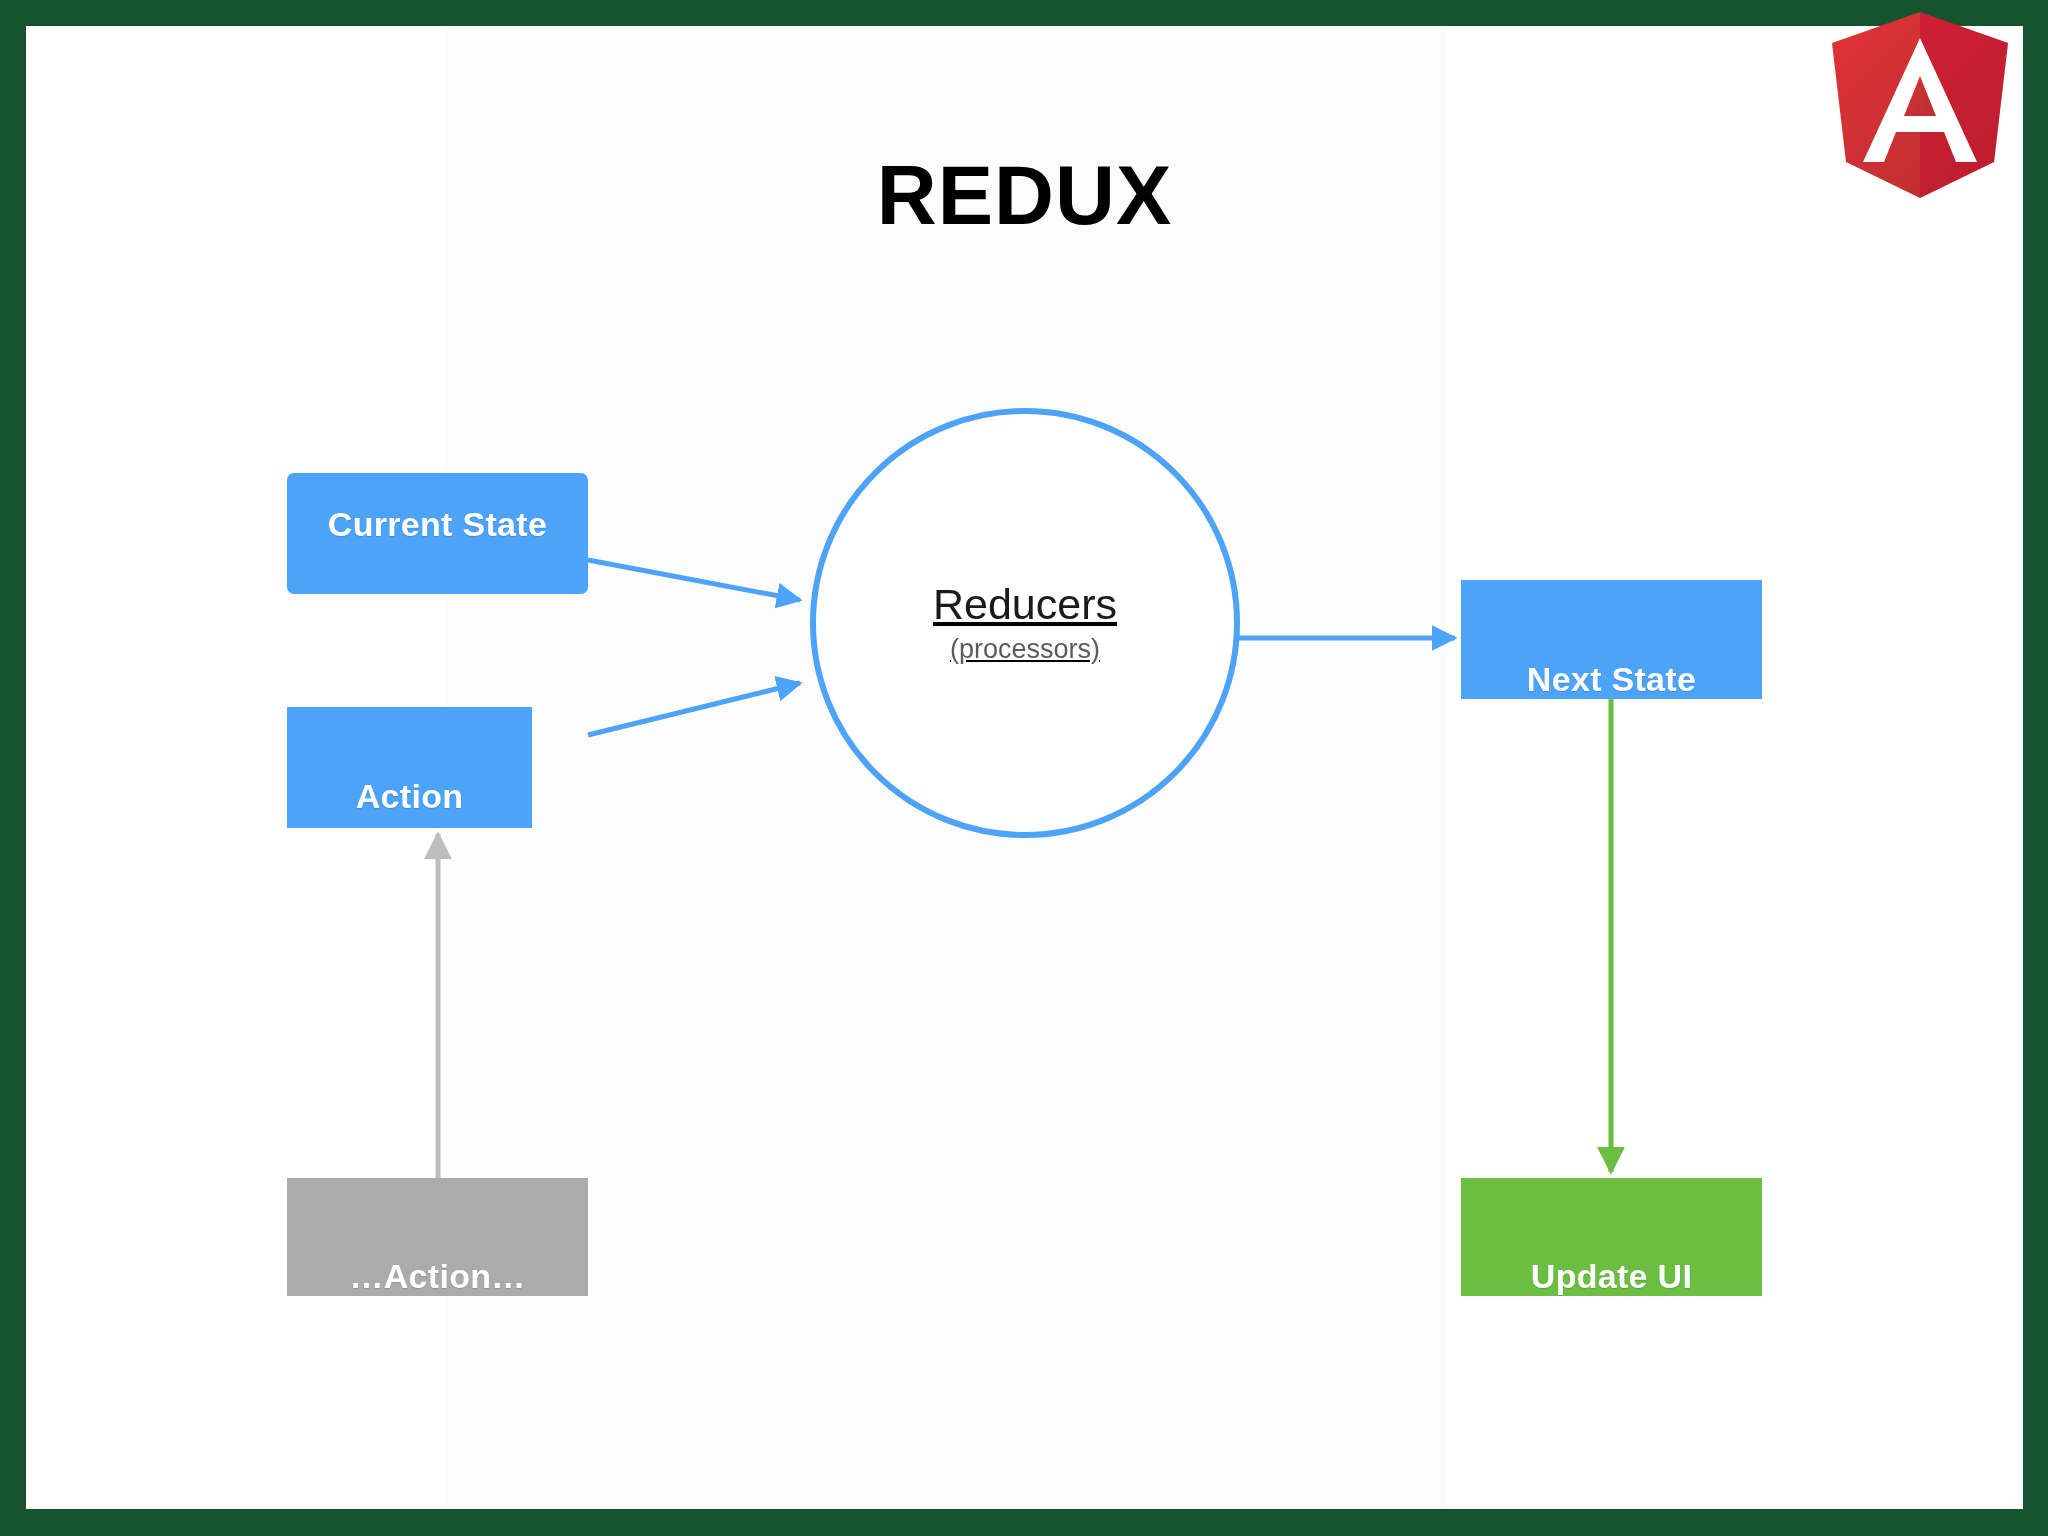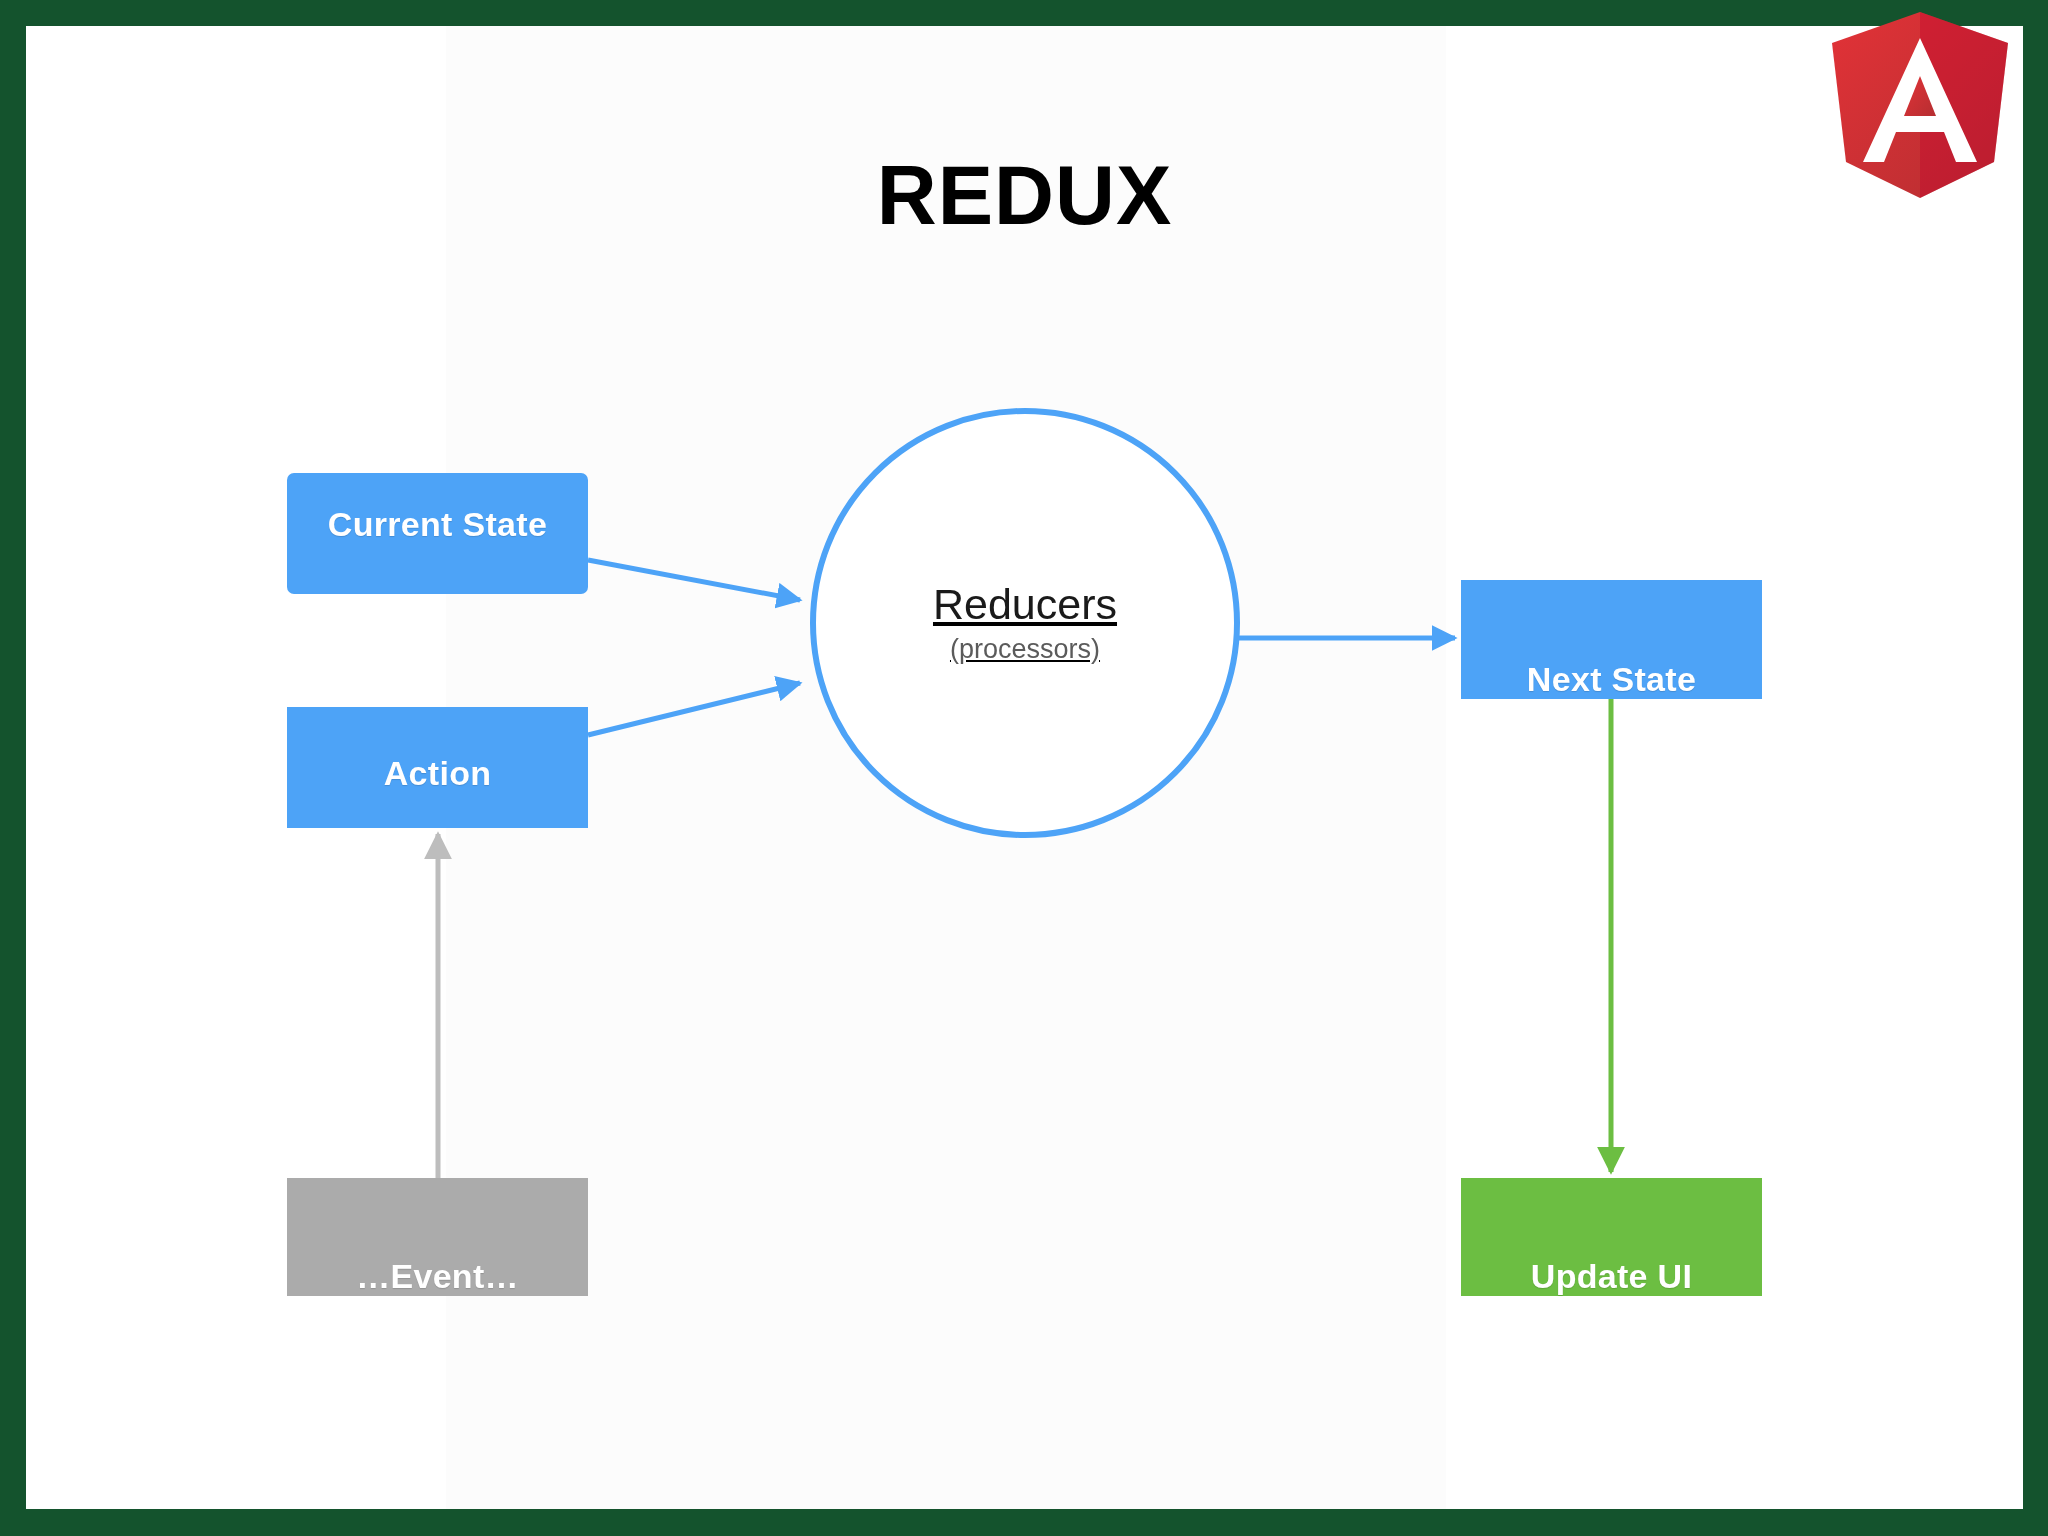--- a/index.html
+++ b/index.html
@@ -88,21 +88,21 @@
     font-weight: bold;
     font-size: 34px;
     text-shadow: 0 1px 1px rgba(0,0,0,0.14);
     letter-spacing: 0.3px;
   }
   .node-blue  { background: #4da3f7; }
   .node-gray  { background: #ababab; }
   .node-green { background: #6cbe42; }
 
   #node-current-state { left: 261px; top: 447px; width: 301px; height: 121px; align-items: flex-start; padding-top: 32px; border-radius: 7px; }
-  #node-action        { left: 261px; top: 681px; width: 301px; height: 121px; align-items: flex-end;  padding-bottom: 35px; }
+  #node-action        { left: 261px; top: 681px; width: 245px; height: 121px; align-items: flex-end;  padding-bottom: 12px; }
   #node-event         { left: 261px; top: 1152px; width: 301px; height: 118px; }
   #node-next-state    { left: 1435px; top: 554px; width: 301px; height: 119px; }
   #node-update-ui     { left: 1435px; top: 1152px; width: 301px; height: 118px; }
 
   
   #node-reducers {
     position: absolute;
     left: 784px;
     top: 382px;
     width: 430px;
@@ -183,21 +183,21 @@
 
     <div id="node-current-state" class="node-box node-blue">
       <span>Current State</span>
     </div>
 
     <div id="node-action" class="node-box node-blue">
       <span>Action</span>
     </div>
 
     <div id="node-event" class="node-box node-gray">
-      <span>…Event…</span>
+      <span>…Action…</span>
     </div>
 
     <div id="node-reducers">
       <div id="reducers-title">Reducers</div>
       <div id="reducers-subtitle">(processors)</div>
     </div>
 
     <div id="node-next-state" class="node-box node-blue">
       <span>Next State</span>
     </div>

